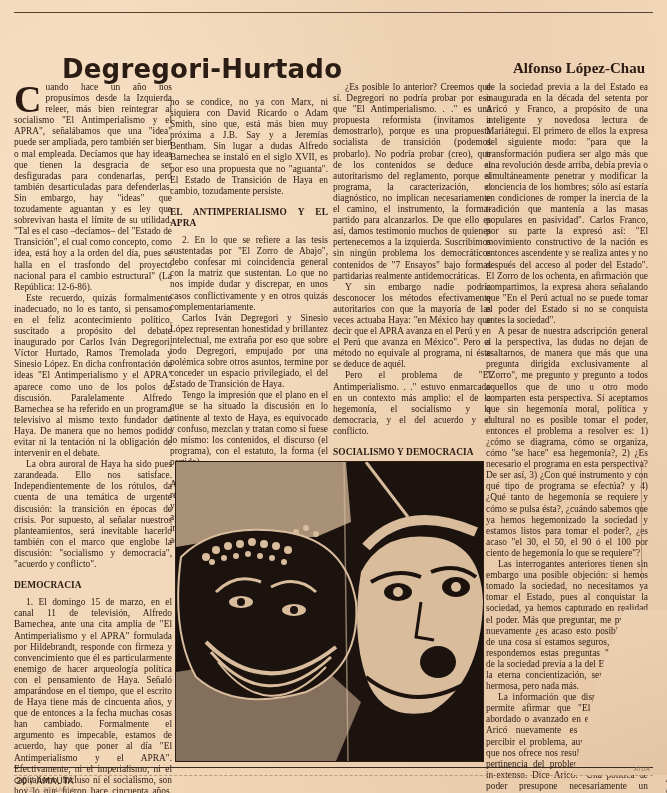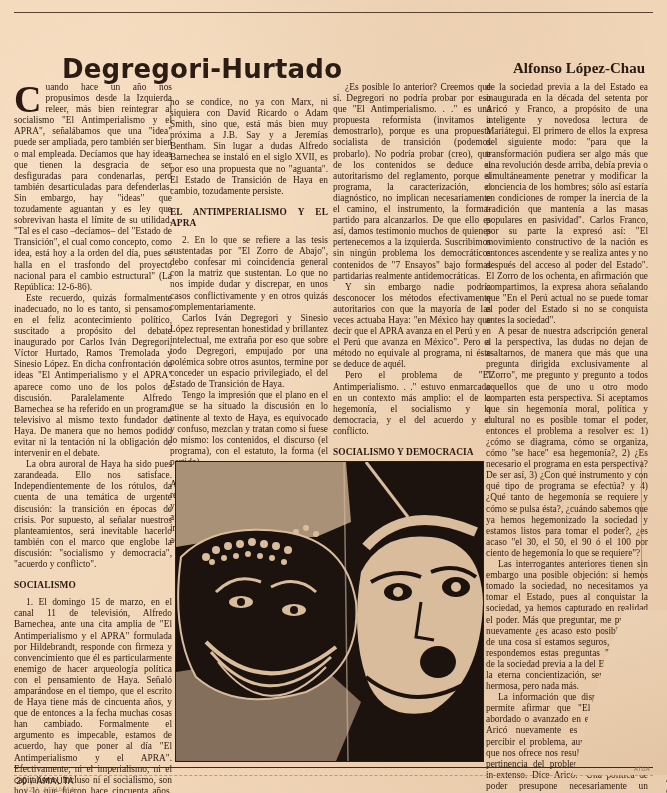--- a/index.html
+++ b/index.html
@@ -78,21 +78,21 @@
 <body>
 
 <div class="top-rule"></div>
 <h1 class="headline">Degregori-Hurtado</h1>
 <div class="author">Alfonso López-Chau</div>
 
 <div class="col c1">
   <p class="noindent"><span class="dropcap">C</span><span>uando hace un año nos propusimos desde la Izquierda releer, más bien reintegrar al socialismo "El Antimperialismo y el APRA", señalábamos que una "idea" puede ser ampliada, pero también ser bien o mal empleada. Decíamos que hay ideas que tienen la desgracia de ser desfiguradas para condenarlas, pero también desarticuladas para defenderlas. Sin embargo, hay "ideas" que tozudamente aguantan y es ley que sobrevivan hasta el límite de su utilidad. "Tal es el caso –decíamos– del "Estado de Transición", el cual como concepto, como idea, está hoy a la orden del día, pues se halla en el trasfondo del proyecto nacional para el cambio estructural" (La República: 12-6-86).</span></p>
   <p>Este recuerdo, quizás formalmente inadecuado, no lo es tanto, si pensamos en el feliz acontecimiento político, suscitado a propósito del debate inaugurado por Carlos Iván Degregori, Víctor Hurtado, Ramos Tremolada y Sinesio López. En dicha confrontación de ideas "El Antimperialismo y el APRA" aparece como uno de los polos de discusión. Paralelamente Alfredo Barnechea se ha referido en un programa televisivo al mismo texto fundador de Haya. De manera que no hemos podido evitar ni la tentación ni la obligación de intervenir en el debate.</p>
   <p>La obra auroral de Haya ha sido pues zarandeada. Ello nos satisface. Independientemente de los rótulos, da cuenta de una temática de urgente discusión: la transición en épocas de crisis. Por supuesto, al señalar nuestros planteamientos, será inevitable hacerlo también con el marco que englobe la discusión: "socialismo y democracia", "acuerdo y conflicto".</p>
-  <h3>SOCIALISMO</h3>
+  <h3>DEMOCRACIA</h3>
   <p>1. El domingo 15 de marzo, en el canal 11 de televisión, Alfredo Barnechea, ante una cita amplia de "El Antimperialismo y el APRA" formulada por Hildebrandt, responde con firmeza y convencimiento que él es particularmente enemigo de hacer arqueología política con el pensamiento de Haya. Señaló amparándose en el tiempo, que el escrito de Haya tiene más de cincuenta años, y que de entonces a la fecha muchas cosas han cambiado. Formalmente el argumento es impecable, estamos de acuerdo, hay que poner al día "El Antimperialismo y el APRA". Efectivamente, ni el imperialismo, ni el capitalismo, incluso ni el socialismo, son hoy lo que fueron hace cincuenta años. Pero se pone al día avanzando y no retrocediendo; exige más socialismo, más democracia, más protagonismo y no la abdicación de las grandes conquistas de la humanidad.</p>
 
 </div>
 
 <div class="col c2">
   <p class="noindent">no se condice, no ya con Marx, ni siquiera con David Ricardo o Adam Smith, sino que, está más bien muy próxima a J.B. Say y a Jeremías Bentham. Sin lugar a dudas Alfredo Barnechea se instaló en el siglo XVII, es por eso una propuesta que no "aguanta". El Estado de Transición de Haya en cambio, tozudamente persiste.</p>
   <h3>EL ANTIMPERIALISMO Y EL APRA</h3>
   <p>2. En lo que se refiere a las tesis sustentadas por "El Zorro de Abajo", debo confesar mi coincidencia general con la matriz que sustentan. Lo que no nos impide dudar y discrepar, en unos casos conflictivamente y en otros quizás complementariamente.</p>
   <p>Carlos Iván Degregori y Sinesio López representan honestidad y brillantez intelectual, me extraña por eso que sobre todo Degregori, empujado por una polémica sobre otros asuntos, termine por conceder un espacio privilegiado, el del Estado de Transición de Haya.</p>
   <p>Tengo la impresión que el plano en el que se ha situado la discusión en lo atinente al texto de Haya, es equivocado y confuso, mezclan y tratan como si fuese lo mismo: los contenidos, el discurso (el programa), con el estatuto, la forma (el partido).</p>

